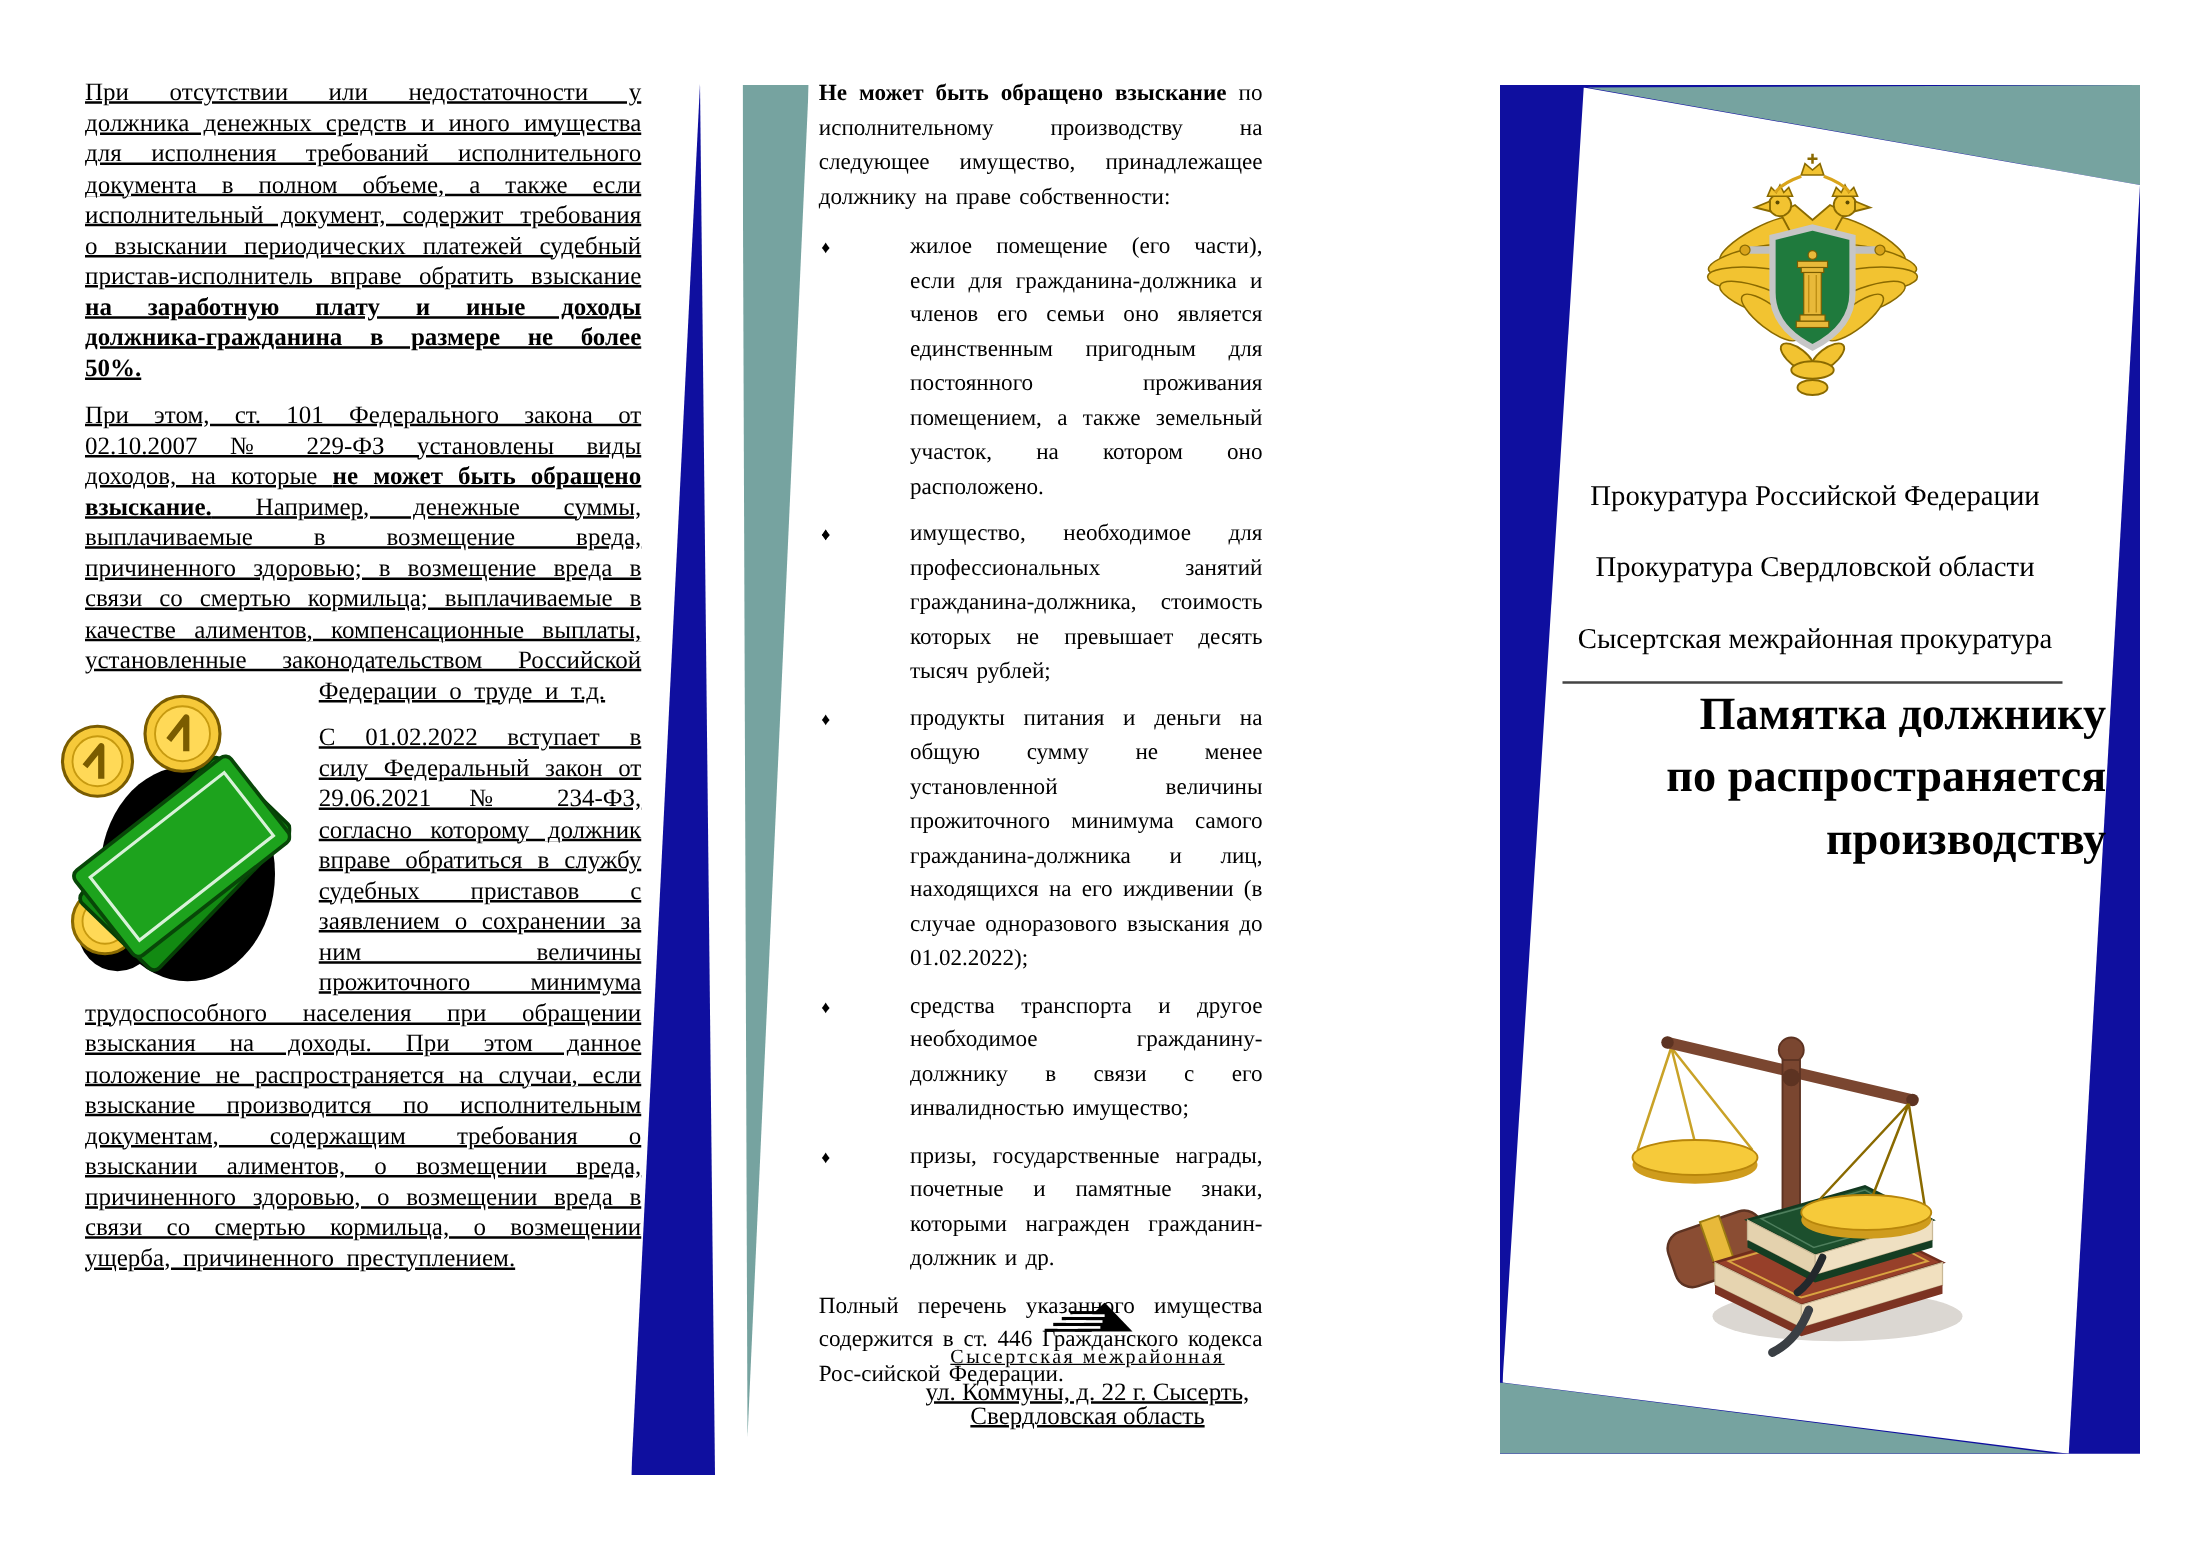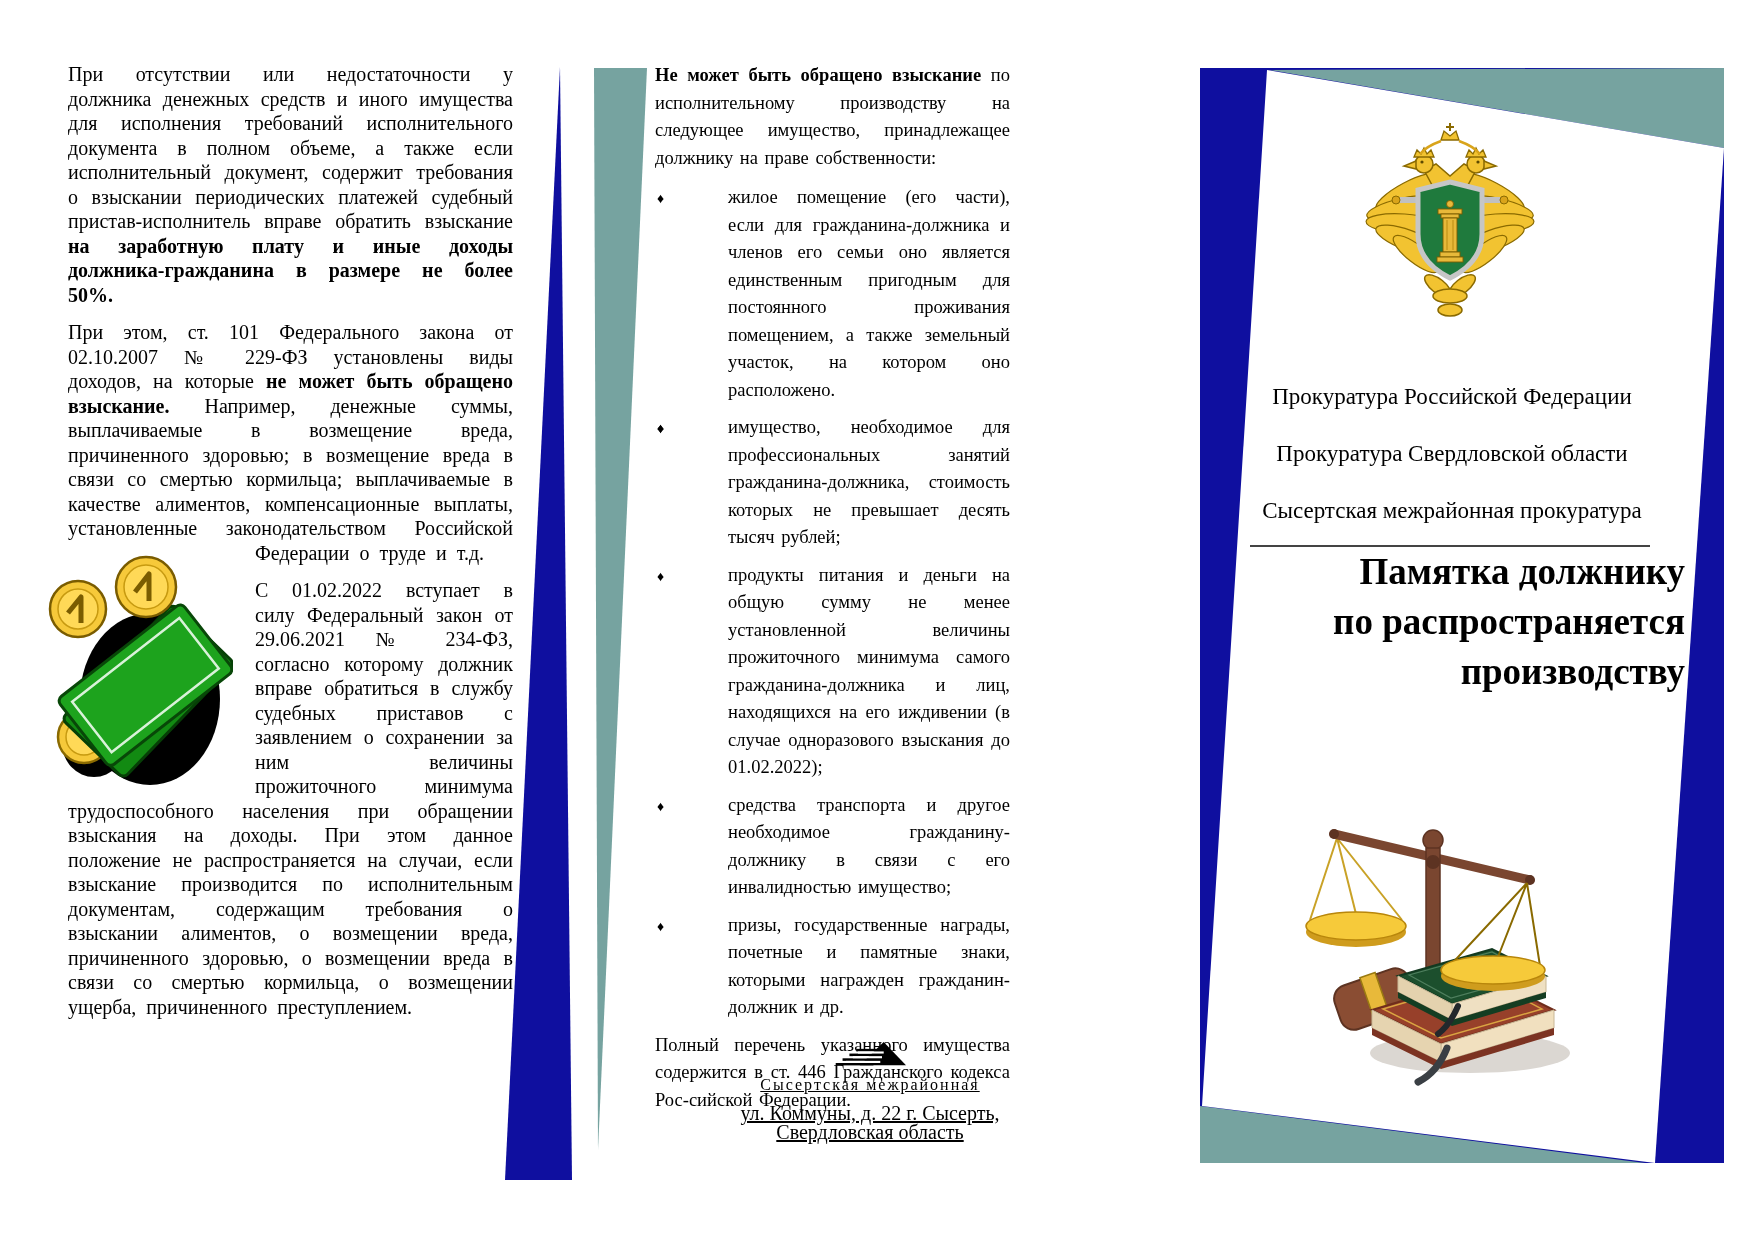--- a/index.html
+++ b/index.html
@@ -2,40 +2,40 @@
 <html><head>
 <meta charset="utf-8">
 <style>
   html,body{margin:0;padding:0;background:#fff;}
   .canvas{position:relative;width:1755px;height:1241px;background:#fff;overflow:hidden;
           font-family:"Liberation Serif","DejaVu Serif",serif;color:#000;}
   .b{font-weight:bold;}
   
   .col-left{position:absolute;left:68px;top:62px;width:445px;font-size:20px;line-height:24.5px;
             text-align:justify;word-spacing:5px;}
-  .col-left p{margin:0 0 13px 0;}
+  .col-left p{margin:0 0 13px 0;text-decoration:underline;}
   .money-float{float:left;width:185px;height:245px;margin:6px 22px 2px -20px;}
   
   .wedge-blue{position:absolute;left:505px;top:67px;width:67px;height:1113px;background:#0f0f9f;
               -webkit-clip-path:polygon(55px 0,67px 100%,0 100%);clip-path:polygon(55px 0,67px 100%,0 100%);}
   .wedge-teal{position:absolute;left:594px;top:68px;width:53px;height:1082px;background:#76a3a0;
               -webkit-clip-path:polygon(0 0,53px 0,4px 100%);clip-path:polygon(0 0,53px 0,4px 100%);}
   
   .col-mid{position:absolute;left:655px;top:62px;width:355px;font-size:18.5px;line-height:27.5px;
            text-align:justify;word-spacing:2px;}
   .col-mid .intro{margin:0 0 12px 0;}
   .bullets{list-style:none;margin:0;padding:0;}
   .bullets li{position:relative;padding-left:73px;margin:0 0 10px 0;}
   .bullets .dm{position:absolute;left:2px;top:1px;font-size:14px;}
   .closing{margin:2px 0 0 0;}
   .footer-mid{position:absolute;left:650px;top:1042px;width:440px;text-align:center;text-decoration:underline;}
   .footer-org{font-size:16px;letter-spacing:2px;line-height:21px;margin-top:4px;font-weight:500;}
   .footer-addr{font-size:20px;line-height:19px;margin-top:9px;}
   
-  .panel{position:absolute;left:1200px;top:68px;width:512px;height:1095px;padding-left:12px;}
+  .panel{position:absolute;left:1200px;top:68px;width:512px;height:1095px;}
   .panel .navy{position:absolute;inset:0;background:#0f0f9f;z-index:1;}
   .panel .teal-top{position:absolute;inset:0;background:#76a3a0;z-index:2;
       -webkit-clip-path:polygon(70px 2px,100% 0,100% 80px);clip-path:polygon(70px 2px,100% 0,100% 80px);}
   .panel .teal-bottom{position:absolute;inset:0;background:#76a3a0;z-index:2;
       -webkit-clip-path:polygon(0 1038px,445px 100%,0 100%);clip-path:polygon(0 1038px,445px 100%,0 100%);}
   .panel .page{position:absolute;inset:0;background:#fff;z-index:3;
       -webkit-clip-path:polygon(67px 2px,100% 80px,455px 100%,2px 1038px);
       clip-path:polygon(67px 2px,100% 80px,455px 100%,2px 1038px);}
   .panel .emblem{position:absolute;left:160px;top:48px;width:180px;height:220px;z-index:5;}
   .panel .org-lines{position:absolute;left:27px;top:300px;width:450px;z-index:5;text-align:center;

